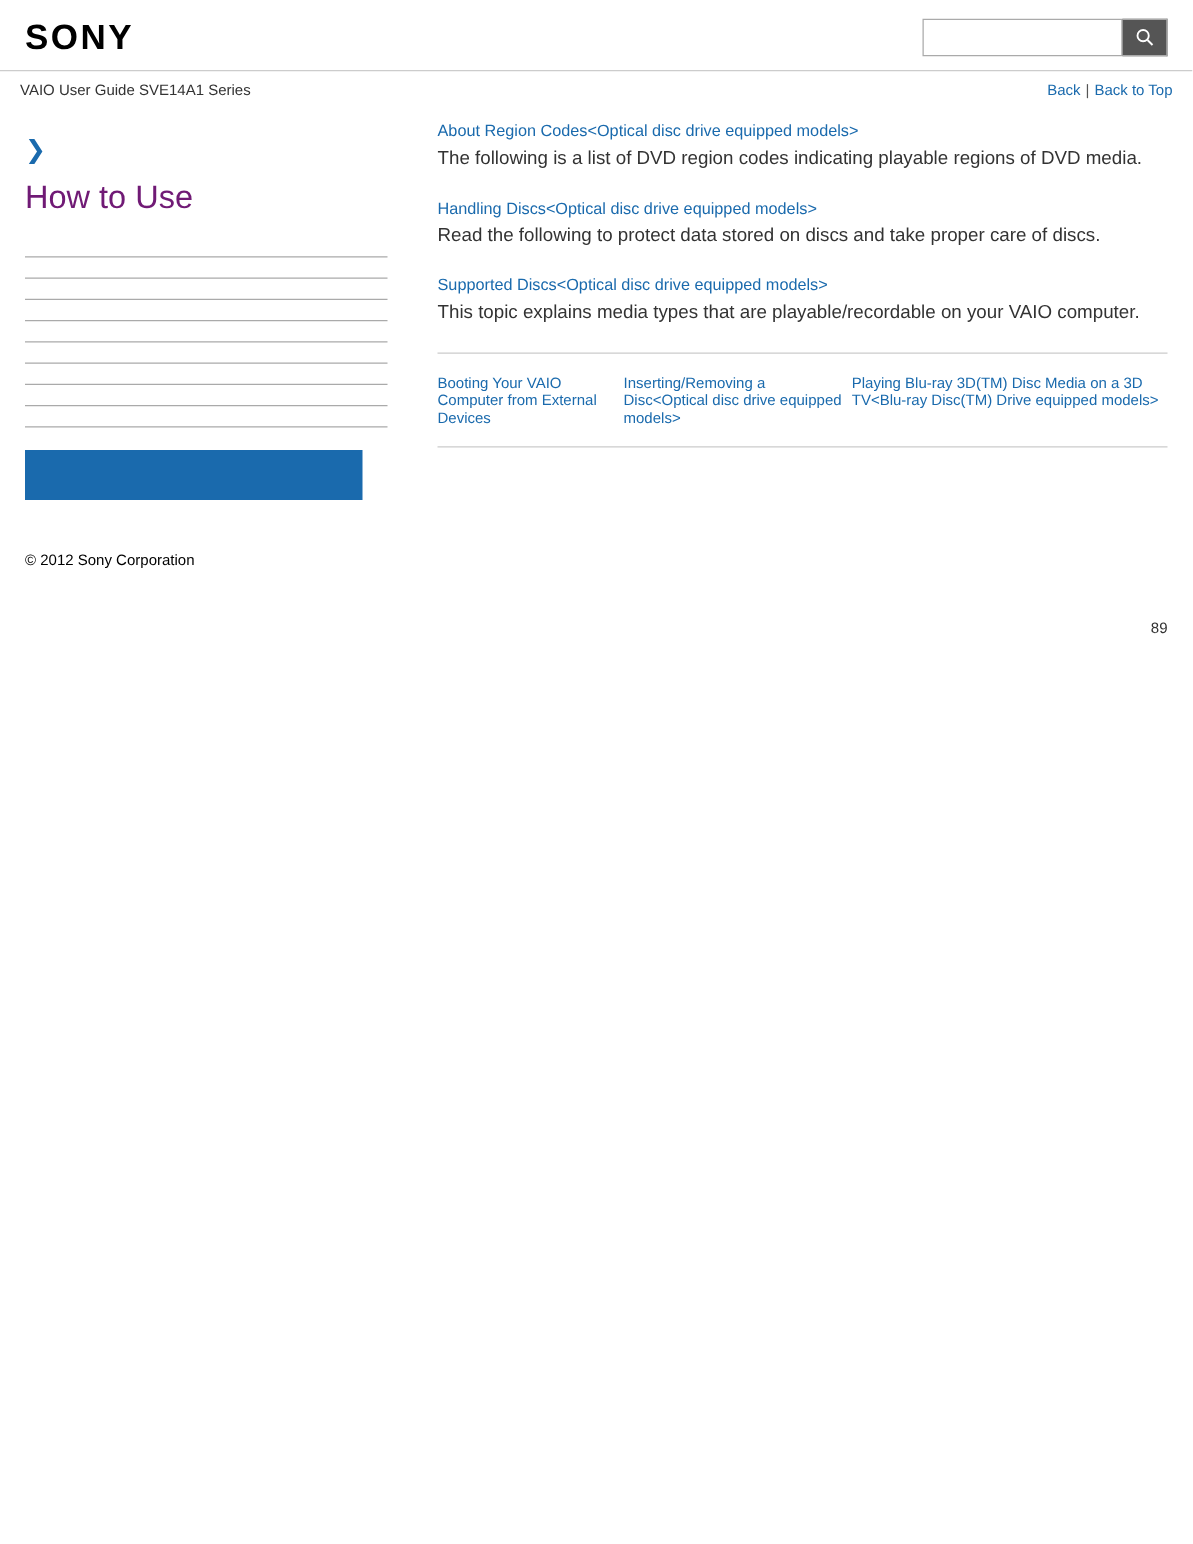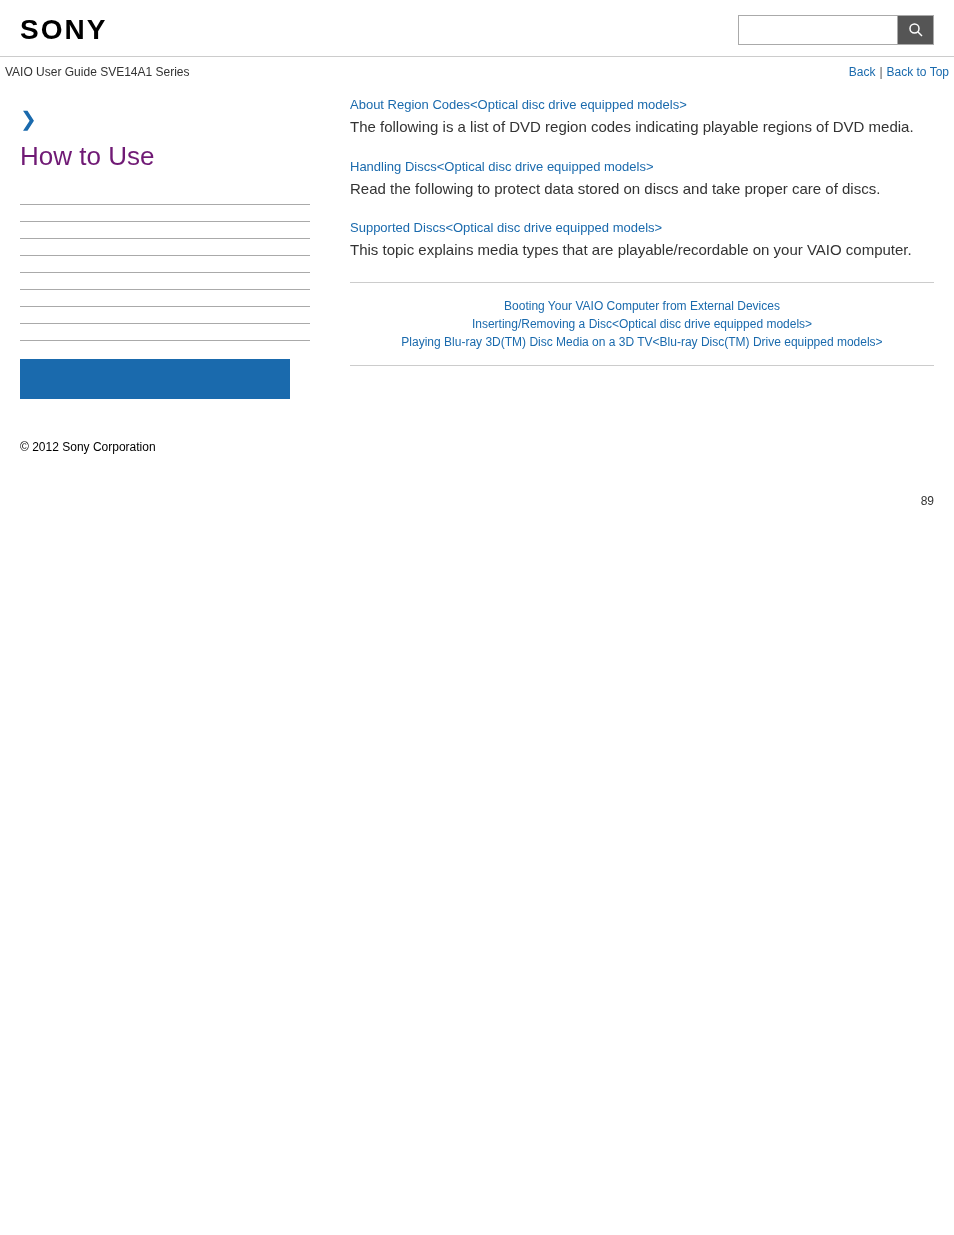--- a/index.html
+++ b/index.html
@@ -53,21 +53,21 @@
       justify-content: center;
       color: #fff;
       font-size: 16px;
     }
 
     
     .breadcrumb-bar {
       display: flex;
       justify-content: space-between;
       align-items: center;
-      padding: 8px 5px;
+      padding: 8px 16px;
       font-size: 12px;
       color: #333;
     }
     .breadcrumb-bar .guide-title {
       color: #333;
     }
     .breadcrumb-bar .nav-links {
       display: flex;
       gap: 4px;
       align-items: center;
@@ -146,24 +146,22 @@
     }
 
     .divider {
       border: none;
       border-top: 1px solid #ccc;
       margin: 16px 0;
     }
 
     .secondary-links {
       display: flex;
-      flex-direction: column;
       gap: 4px;
       margin-bottom: 10px;
-      text-align: center;
     }
     .secondary-links a {
       color: #1a6aad;
       text-decoration: none;
       font-size: 12px;
       cursor: pointer;
     }
 
     
     .footer {

